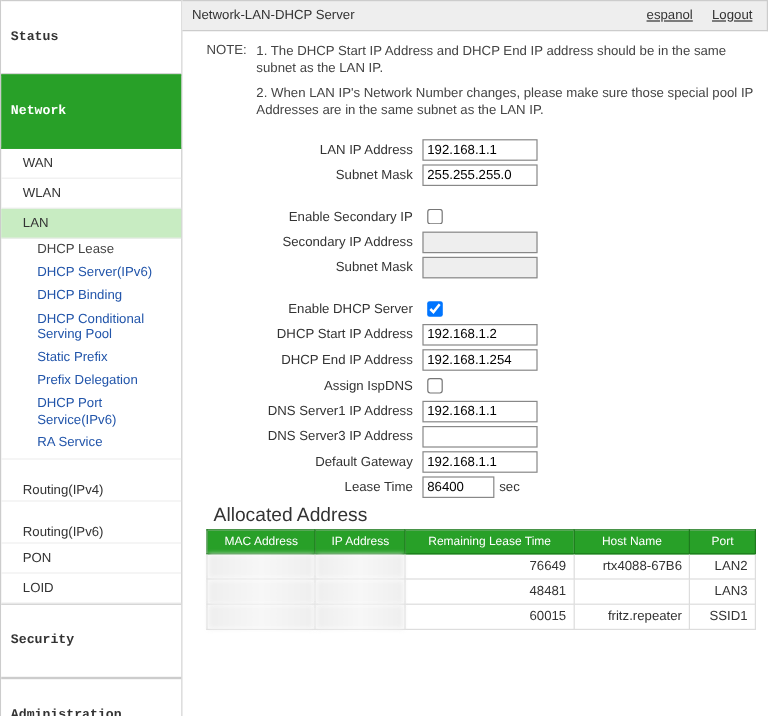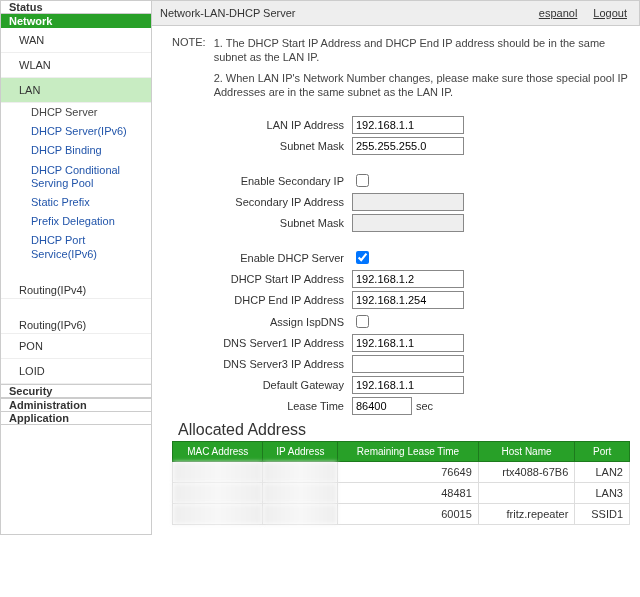--- a/index.html
+++ b/index.html
@@ -13,23 +13,24 @@
   }
   .container { display: flex; }
   .sidebar {
     width: 152px;
     border: 1px solid #ccc;
     border-top: none;
   }
   .side-head {
     background: #fff;
     font-weight: bold;
-    padding: 0 8px;
+    padding: 24px 8px;
     border-bottom: 1px solid #ccc;
     border-top: 1px solid #ccc;
+    font-family: Liberation Mono, monospace;
   }
   .side-head.active {
     background: #28a028;
     color: #fff;
     border-color: #28a028;
   }
   .side-item {
     padding: 6px 8px 6px 18px;
     border-bottom: 1px solid #eee;
     cursor: pointer;
@@ -72,21 +73,21 @@
     display: flex;
     align-items: center;
     margin: 3px 0;
   }
   .form-row label {
     width: 180px;
     text-align: right;
     padding-right: 8px;
   }
   .form-row input[type=text] {
-    width: 112px;
+    width: 96px;
     border: 1px solid #888;
     padding: 1px 3px;
     font-size: 11px;
     height: 18px;
   }
   .form-row input[disabled] { background: #eee; }
   .spacer { height: 10px; }
   .sec-title { font-size: 16px; margin: 6px 0 2px 6px; color: #333; }
   table.alloc {
     border-collapse: collapse;
@@ -118,27 +119,28 @@
 </head>
 <body>
 
 <div class="container">
   <div class="sidebar">
     <div class="side-head">Status</div>
     <div class="side-head active">Network</div>
     <div class="side-item">WAN</div>
     <div class="side-item">WLAN</div>
     <div class="side-item selected">LAN</div>
-    <div class="side-item subhead sel">DHCP Server</div>
+    <div class="side-item subhead sel">DHCP Lease</div>
     <div class="side-item subhead">DHCP Server(IPv6)</div>
     <div class="side-item subhead">DHCP Binding</div>
     <div class="side-item subhead">DHCP Conditional Serving Pool</div>
     <div class="side-item subhead">Static Prefix</div>
     <div class="side-item subhead">Prefix Delegation</div>
     <div class="side-item subhead">DHCP Port Service(IPv6)</div>
+    <div class="side-item subhead" style="padding-bottom:6px;border-bottom:1px solid #eee">RA Service</div>
     <div class="side-item routing">Routing(IPv4)</div>
     <div class="side-item routing">Routing(IPv6)</div>
     <div class="side-item">PON</div>
     <div class="side-item">LOID</div>
     <div class="side-head">Security</div>
     <div class="side-head" style="border-bottom:none">Administration</div>
     <div class="side-head">Application</div>
   </div>
 
   <div class="main">

